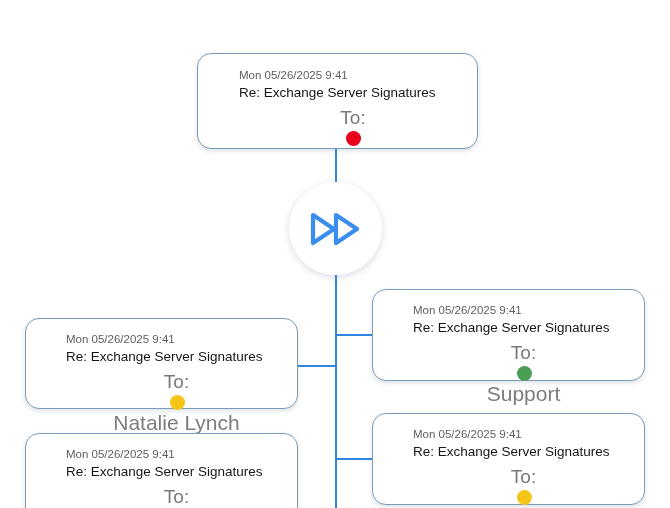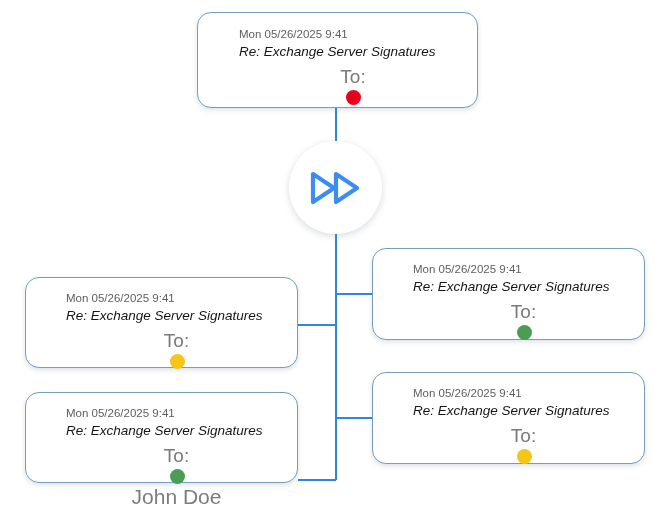--- a/index.html
+++ b/index.html
@@ -10,20 +10,21 @@
     width: 670px;
     height: 508px;
     background: #ffffff;
     font-family: "Liberation Sans", sans-serif;
     overflow: hidden;
   }
   #canvas {
     position: relative;
     width: 670px;
     height: 428px;
+    margin-top: 41px;
   }
 
   
   #connectors {
     position: absolute;
     left: 0;
     top: 0;
     width: 670px;
     height: 508px;
     pointer-events: none;
@@ -49,21 +50,20 @@
     font-size: 11.5px;
     color: #5e5e5e;
     line-height: 15px;
     white-space: nowrap;
   }
   .card-subject {
     font-size: 13.5px;
     color: #161616;
     line-height: 19px;
     white-space: nowrap;
-    font-style: italic;
   }
   .card-to {
     display: flex;
     align-items: center;
     margin-top: 3px;
     white-space: nowrap;
     flex-direction: column;
   }
   .to-label {
     font-size: 19px;
@@ -153,20 +153,21 @@
     </div>
   </div>
 
   <div class="card" id="card-left-1" style="border-color: rgb(122, 156, 184);">
     <div class="card-inner">
       <div class="card-date">Mon 05/26/2025 9:41</div>
       <div class="card-subject">Re: Exchange Server Signatures</div>
       <div class="card-to">
         <span class="to-label">To:</span>
         <span class="status-dot" style="background:#f5c518;"></span>
+        <span class="to-name">Natalie Lynch</span>
       </div>
     </div>
   </div>
 
   <div class="card" id="card-left-2" style="border-color: rgb(122, 156, 184);">
     <div class="card-inner">
       <div class="card-date">Mon 05/26/2025 9:41</div>
       <div class="card-subject">Re: Exchange Server Signatures</div>
       <div class="card-to">
         <span class="to-label">To:</span>
@@ -176,20 +177,21 @@
     </div>
   </div>
 
   <div class="card" id="card-right-1" style="border-color: rgb(122, 156, 184);">
     <div class="card-inner">
       <div class="card-date">Mon 05/26/2025 9:41</div>
       <div class="card-subject">Re: Exchange Server Signatures</div>
       <div class="card-to">
         <span class="to-label">To:</span>
         <span class="status-dot" style="background:#4a9e53;"></span>
+        <span class="to-name">Support</span>
       </div>
     </div>
   </div>
 
   <div class="card" id="card-right-2" style="border-color: rgb(122, 156, 184);">
     <div class="card-inner">
       <div class="card-date">Mon 05/26/2025 9:41</div>
       <div class="card-subject">Re: Exchange Server Signatures</div>
       <div class="card-to">
         <span class="to-label">To:</span>

